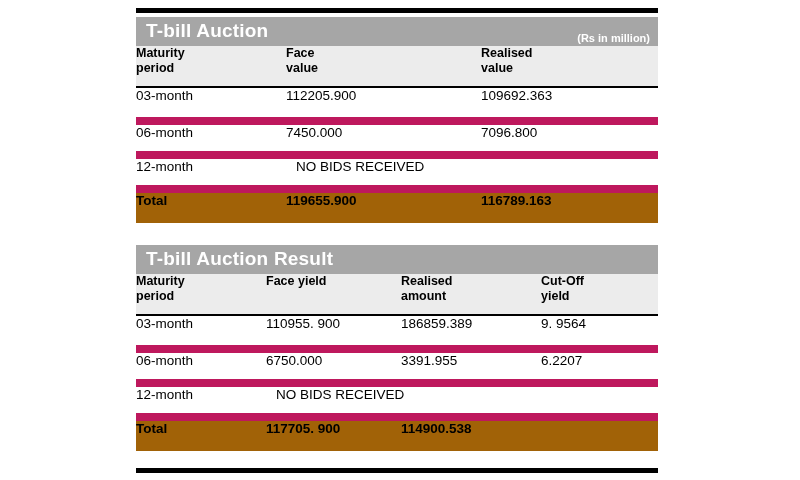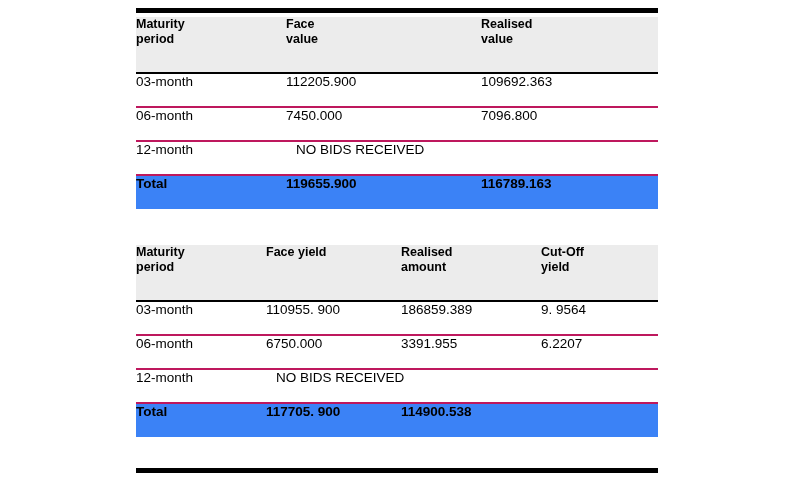--- a/index.html
+++ b/index.html
@@ -67,35 +67,35 @@
   table.tbl td {
     padding: 0;
     vertical-align: top;
   }
   .hdr-row td {
     background: #ececec;
     font-size: 12.5px;
     font-weight: bold;
     line-height: 15px;
     padding: 9px 0 9px 10px;
-    height: 56px;
+    height: 41px;
     box-sizing: border-box;
   }
   .data-row td {
     font-size: 13.5px;
     padding: 9px 0 9px 10px;
-    border-bottom: 2px solid #be185d;
+    border-bottom: 8px solid #be185d;
     height: 34px;
     box-sizing: border-box;
   }
   .data-row.first td {
     border-top: 2px solid #000000;
   }
   .total-row td {
-    background: #3b82f6;
+    background: #a16207;
     font-size: 13.5px;
     font-weight: bold;
     padding: 9px 0 9px 10px;
     height: 34px;
     box-sizing: border-box;
   }
   .spanned {
     padding-left: 10px !important;
   }
   .bottombar {
@@ -108,20 +108,24 @@
   }
 </style>
 </head>
 <body>
 
 <div class="page">
 
   <div class="topbar"></div>
 
   <div class="panel panel-1">
+    <div class="title-bar">
+      <span class="title-text">T-bill Auction</span>
+      <span class="title-note">(Rs in million)</span>
+    </div>
     <table class="tbl">
       <colgroup>
         <col style="width:150px">
         <col style="width:195px">
         <col style="width:177px">
       </colgroup>
       <tbody>
         <tr class="hdr-row">
           <td>
             <div>Maturity</div>
@@ -153,20 +157,24 @@
         <tr class="total-row">
           <td>Total</td>
           <td>119655.900</td>
           <td>116789.163</td>
         </tr>
       </tbody>
     </table>
   </div>
 
   <div class="panel panel-2">
+    <div class="title-bar">
+      <span class="title-text">T-bill Auction Result</span>
+      <span class="title-note"></span>
+    </div>
     <table class="tbl">
       <colgroup>
         <col style="width:130px">
         <col style="width:135px">
         <col style="width:140px">
         <col style="width:117px">
       </colgroup>
       <tbody>
         <tr class="hdr-row">
           <td>

